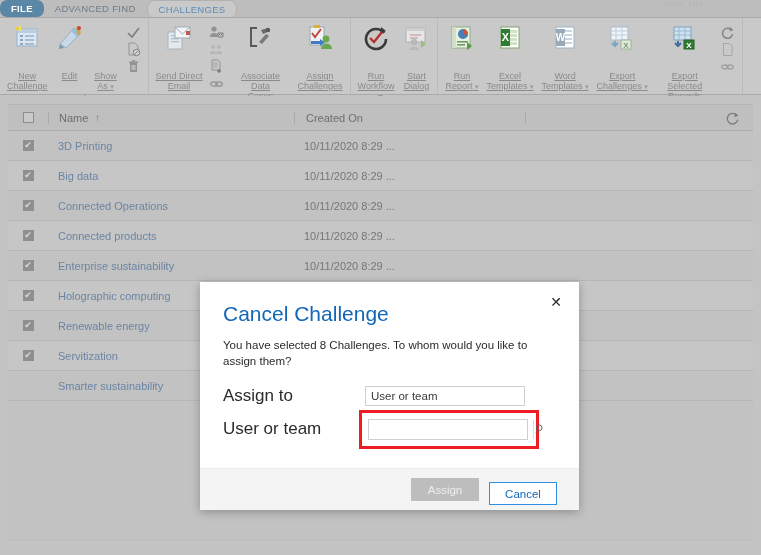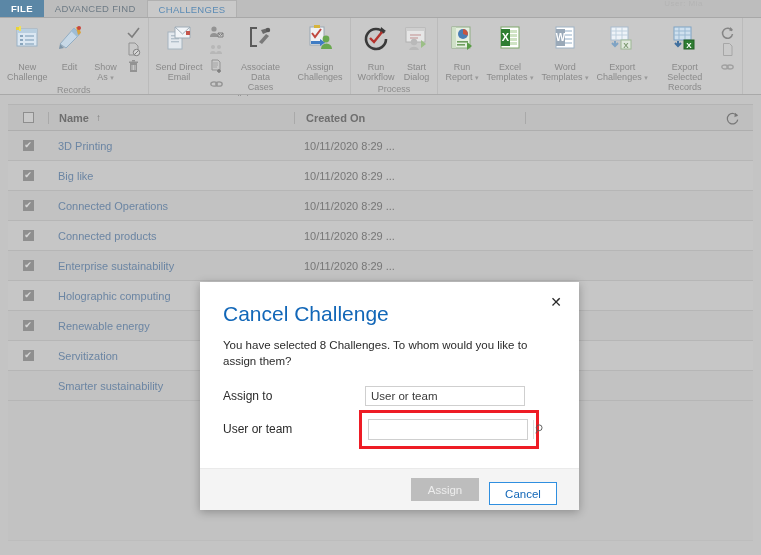--- a/index.html
+++ b/index.html
@@ -23,20 +23,21 @@
     display: flex; align-items: stretch;
     font-size: 9.5px;
     border-bottom: 1px solid #a8a8a8;
   }
   .tab {
     display: flex; align-items: center; justify-content: center;
     padding: 0 11px;
     letter-spacing: .3px;
     color: #6e7b85;
     white-space: nowrap;
+    border-radius: 7px;
   }
   .tab.file {
     background: #5b87a6; color: #ffffff; font-weight: 600;
     min-width: 38px;
   }
   .tab.active {
     background: #c9c9c9; color: #5b8bb5;
     border-left: 1px solid #b0b0b0;
     border-right: 1px solid #b0b0b0;
     border-top: 1px solid #b0b0b0;
@@ -68,21 +69,21 @@
   .group-label {
     text-align: center; font-size: 9px; color: #8d8d8d;
     padding-bottom: 3px; height: 14px; line-height: 14px;
   }
   .btn {
     display: flex; flex-direction: column; align-items: center;
     justify-content: flex-start;
     padding: 3px 4px 0 4px; min-width: 34px;
     font-size: 9px; color: #8a8a8a; text-align: center; line-height: 10px;
   }
-  .btn .lbl { margin-top: 10px; max-width: 58px; }
+  .btn .lbl { margin-top: 19px; max-width: 58px; text-decoration: underline; }
   .ico { width: 28px; height: 28px; position: relative; }
   .smallcol { display: flex; flex-direction: column; gap: 2px; padding: 4px 4px 0 2px; }
   .sico { width: 15px; height: 15px; position: relative; opacity: .85; }
   .caret { font-size: 7px; color: #9a9a9a; }
 
   
   .gridwrap {
     position: absolute; top: 96px; left: 0; right: 0; bottom: 0;
     background: #c4c4c4;
     padding: 8px 0 0 0;
@@ -91,21 +92,20 @@
     margin: 0 8px;
     background: #c4c4c4;
     border-top: 1px solid #b4b4b4;
   }
   .ghead {
     display: flex; align-items: center; height: 26px;
     background: #bfbfbf;
     border-bottom: 1px solid #aeaeae;
     font-size: 11px; color: #6e6e6e;
     position: relative;
-    font-weight: bold;
   }
   .cell-check { width: 40px; display: flex; align-items: center; justify-content: center; }
   .cell-name { flex: 0 0 245px; padding-left: 10px; display: flex; align-items: center; gap: 4px; }
   .cell-date { flex: 0 0 230px; padding-left: 11px; }
   .colsep { width: 1px; height: 12px; background: #a9a9a9; }
   .sortarrow { font-size: 10px; color: #7a7a7a; margin-left: 3px; }
 
   .chk-empty {
     width: 11px; height: 11px; border: 1px solid #8e8e8e; background: #c9c9c9;
   }
@@ -149,21 +149,21 @@
   }
   .modal-close {
     position: absolute; top: 13px; right: 17px;
     font-size: 14px; color: #2a2a2a; line-height: 14px; cursor: pointer;
   }
   .modal-msg {
     font-size: 11.5px; color: #2b2b2b; line-height: 16px; margin-bottom: 14px;
     width: 330px;
   }
   .frow { display: flex; align-items: center; height: 26px; margin-bottom: 3px; }
-  .flabel { width: 142px; font-size: 12px; color: #2b2b2b; }
+  .flabel { width: 142px; font-size: 17px; color: #2b2b2b; }
   .finput {
     width: 160px; height: 20px; border: 1px solid #cfcfcf; background: #fff;
     font-size: 11.5px; color: #3a3a3a; padding: 0 5px; line-height: 18px;
     display: flex; align-items: center;
   }
   .lookup-wrap {
     border: 3px solid #ee1c25; padding: 6px 8px 6px 6px;
     display: inline-flex; margin-left: -6px; background: #fff;
   }
   .lookup {
@@ -513,21 +513,21 @@
             <div class="cell-check">
               <span class="chk-on">✔</span>
             </div>
             <div class="cell-name rname">3D Printing</div>
             <div class="cell-date rdate">10/11/2020 8:29 ...</div>
           </div>
           <div class="grow alt">
             <div class="cell-check">
               <span class="chk-on">✔</span>
             </div>
-            <div class="cell-name rname">Big like</div>
+            <div class="cell-name rname">Big data</div>
             <div class="cell-date rdate">10/11/2020 8:29 ...</div>
           </div>
           <div class="grow">
             <div class="cell-check">
               <span class="chk-on">✔</span>
             </div>
             <div class="cell-name rname">Connected Operations</div>
             <div class="cell-date rdate">10/11/2020 8:29 ...</div>
           </div>
           <div class="grow alt">

